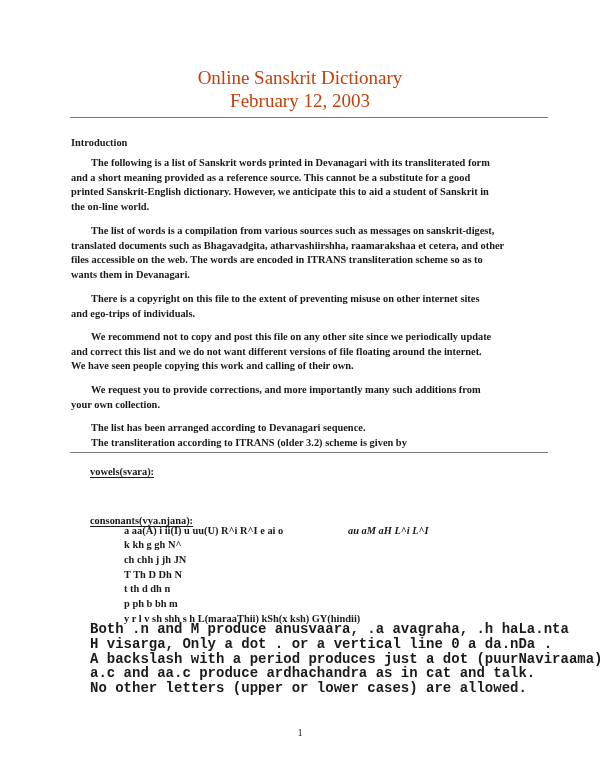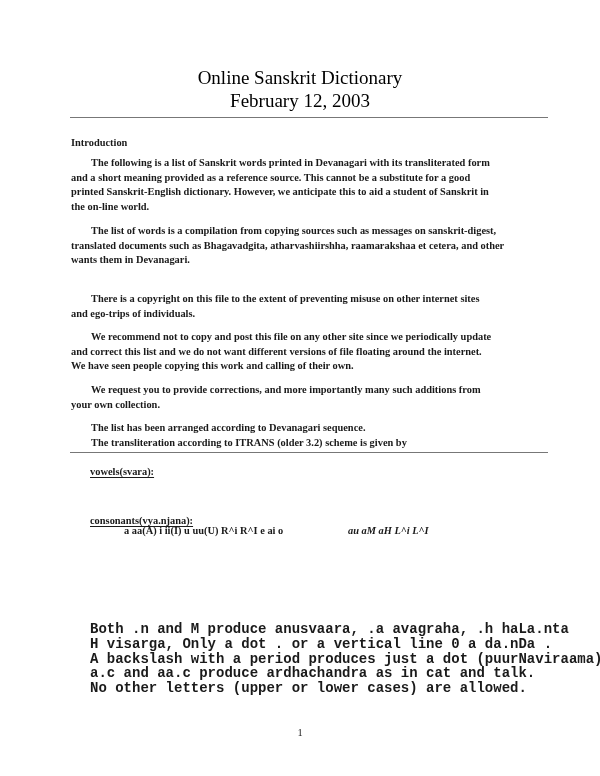--- a/index.html
+++ b/index.html
@@ -5,21 +5,21 @@
     html, body { margin: 0; padding: 0; background: #ffffff; }
     body {
       width: 600px; height: 776px; position: relative; overflow: hidden;
       font-family: "DejaVu Serif", "Liberation Serif", serif;
       color: #1a1a1a;
     }
     .page { position: absolute; left: 0; top: 0; width: 600px; height: 776px; }
     .title-block { position: absolute; left: 0; top: 66px; width: 600px; text-align: center; }
     .title-line {
       font-family: "Liberation Serif", "DejaVu Serif", serif;
-      font-size: 19px; line-height: 23px; color: #000000;
+      font-size: 19px; line-height: 23px; color: #c2410c;
     }
     .rule { position: absolute; left: 70px; width: 478px; height: 0; border-top: 1.5px solid #777; }
     .rule-top { top: 117px; }
     .rule-mid { top: 452px; border-top-width: 1px; }
     .txt {
       position: absolute; left: 71px; width: 480px;
       font-family: "Liberation Serif", "DejaVu Serif", serif;
       font-weight: bold; font-size: 10.4px; line-height: 14.6px; color: #1a1a1a;
       white-space: nowrap;
     }
@@ -76,22 +76,23 @@
   <div class="txt section-title">Introduction</div>
 
   <div class="txt p1">
     <span class="line indent">The following is a list of Sanskrit words printed in Devanagari with its transliterated form</span>
     <span class="line">and a short meaning provided as a reference source.  This cannot be a substitute for a good</span>
     <span class="line">printed Sanskrit-English dictionary.  However, we anticipate this to aid a student of Sanskrit in</span>
     <span class="line">the on-line world.</span>
   </div>
 
   <div class="txt p2">
-    <span class="line indent">The list of words is a compilation from copying sources such as messages on sanskrit-digest,</span>
+    <span class="line indent">The list of words is a compilation from various sources such as messages on sanskrit-digest,</span>
     <span class="line">translated documents such as Bhagavadgita, atharvashiirshha, raamarakshaa et cetera, and other</span>
+    <span class="line">files accessible on the web.  The words are encoded in ITRANS transliteration scheme so as to</span>
     <span class="line">wants them in Devanagari.</span>
   </div>
 
   <div class="txt p3">
     <span class="line indent">There is a copyright on this file to the extent of preventing misuse on other internet sites</span>
     <span class="line">and ego-trips of individuals.</span>
   </div>
 
   <div class="txt p4">
     <span class="line indent">We recommend not to copy and post this file on any other site since we periodically update</span>
@@ -113,20 +114,28 @@
 
   <div class="subhead sub-vowels">vowels(svara):</div>
 
   <div class="vowel-row">
     <span>a aa(A) i ii(I) u uu(U) R^i R^I e ai o</span>
     <span class="group2">au aM aH L^i L^I</span>
   </div>
 
   <div class="subhead sub-consonants">consonants(vya.njana):</div>
 
+  <div class="cons-list">
+    <span class="line">k kh g gh N^</span>
+    <span class="line">ch chh j jh JN</span>
+    <span class="line">T Th D Dh N</span>
+    <span class="line">t th d dh n</span>
+    <span class="line">p ph b bh m</span>
+    <span class="line">y r l v sh shh s h L(maraaThii) kSh(x ksh) GY(hindii)</span>
+  </div>
 
   <div class="notes">
     <span class="line">Both .n and M produce anusvaara, .a avagraha, .h haLa.nta</span>
     <span class="line">H visarga, Only a dot . or a vertical line 0 a da.nDa .</span>
     <span class="line">A backslash with a period produces just a dot (puurNaviraama).</span>
     <span class="line">a.c and aa.c produce ardhachandra as in cat and talk.</span>
     <span class="line">No other letters (upper or lower cases) are allowed.</span>
   </div>
 
   <div class="page-number">1</div>

